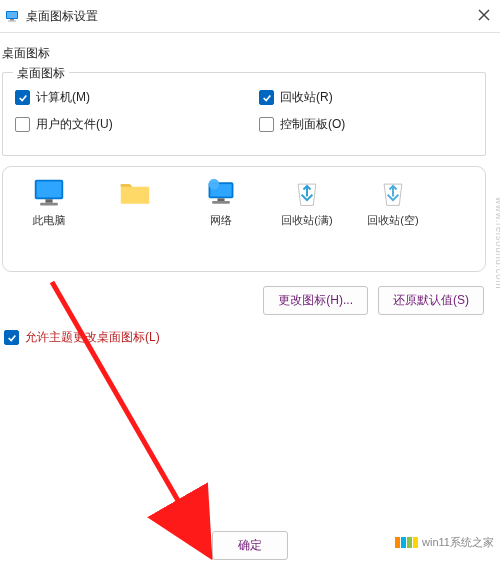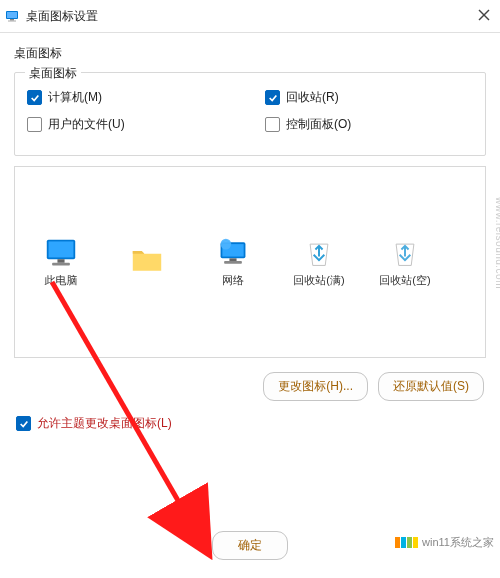--- a/index.html
+++ b/index.html
@@ -25,21 +25,21 @@
       display: inline-block;
     }
     .titlebar .close-btn {
       margin-left: auto;
       font-size: 14px;
       color: #555;
       cursor: pointer;
       padding: 2px 6px;
     }
     .content {
-      padding: 12px 14px 0 14px;
+      padding: 12px 14px 0 2px;
     }
     .section-label {
       font-size: 12px;
       color: #222;
       margin-bottom: 10px;
     }
     .groupbox {
       border: 1px solid #d8d8d8;
       border-radius: 2px;
       padding: 10px 12px 12px 12px;
@@ -80,26 +80,26 @@
       flex-shrink: 0;
     }
     .chk-box.checked {
       background: #0067c0;
       border-color: #0067c0;
       color: #fff;
     }
     .chk-box.checked svg { stroke: #fff; }
     .icon-preview-box {
       border: 1px solid #d8d8d8;
-      border-radius: 0;
-      height: 192px;
+      border-radius: 9px;
+      height: 106px;
       padding: 10px 8px;
       display: flex;
       gap: 10px;
-      align-items: center;
+      align-items: flex-start;
       margin-bottom: 8px;
     }
     .icon-item {
       width: 76px;
       display: flex;
       flex-direction: column;
       align-items: center;
       gap: 4px;
       cursor: pointer;
     }
@@ -118,23 +118,23 @@
       display: flex;
       justify-content: flex-end;
       gap: 10px;
       padding: 6px 2px 10px 2px;
     }
     .btn {
       border: 1px solid #c5c5c5;
       background: #fdfdfd;
       padding: 5px 14px;
       font-size: 12px;
-      border-radius: 11px;
+      border-radius: 3px;
       cursor: pointer;
-      color: #a16207;
+      color: #701a75;
     }
     .theme-chk {
       display: flex;
       align-items: center;
       gap: 6px;
       font-size: 12px;
       color: #b91c1c;
       padding: 4px 2px;
     }
     .footer-row {

